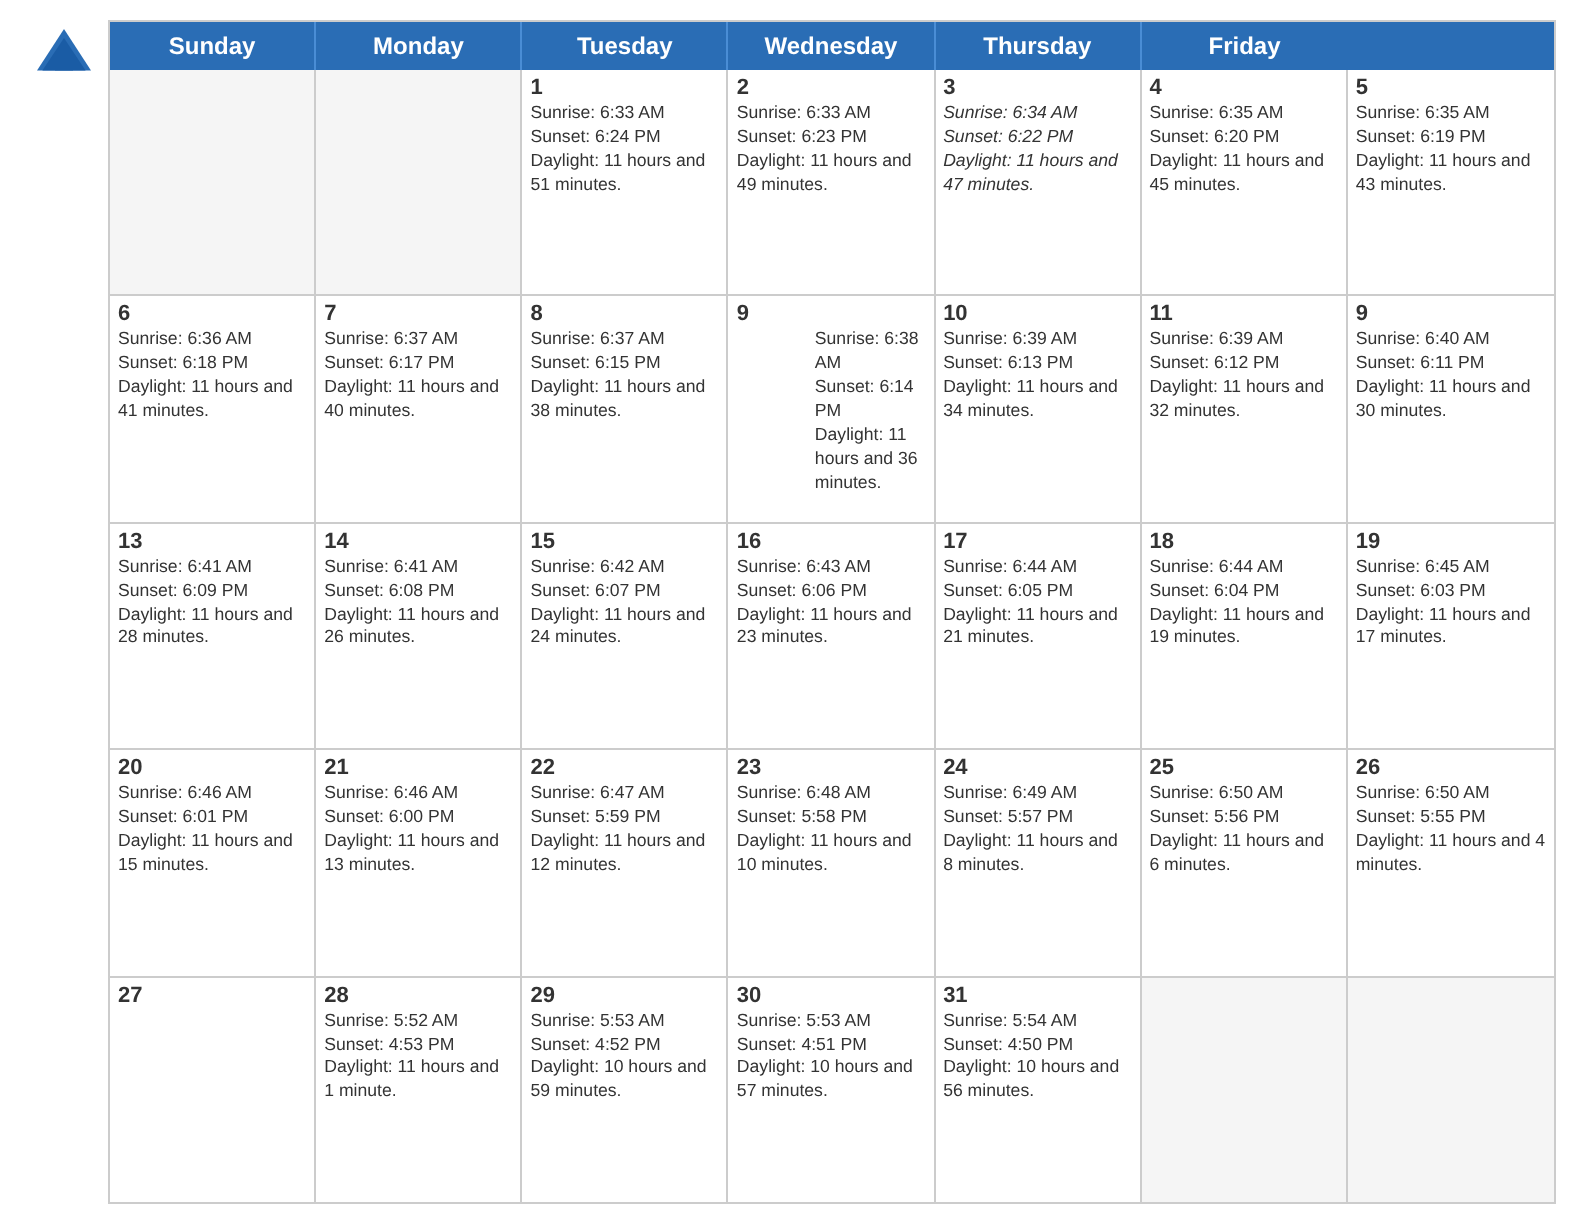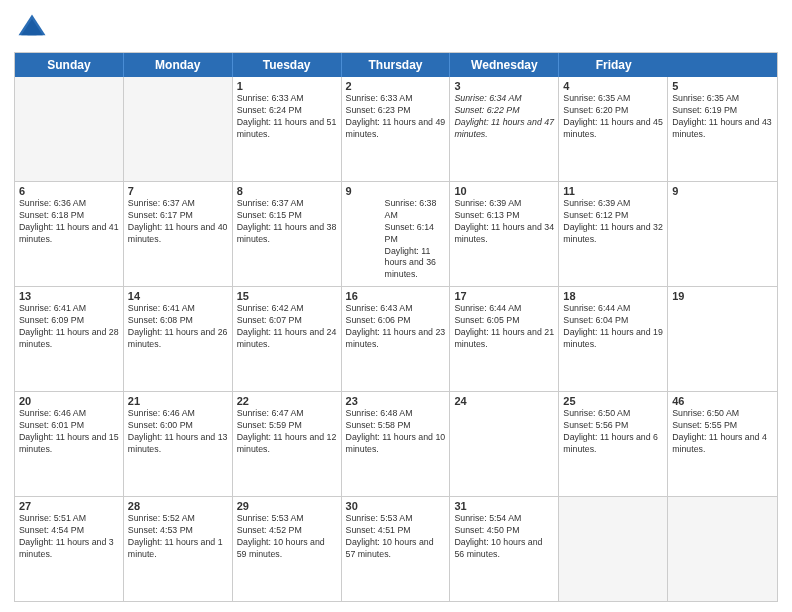--- a/index.html
+++ b/index.html
@@ -8,21 +8,21 @@
       background: #fff;
       width: 792px;
       height: 612px;
       overflow: hidden;
     }
     .page {
       width: 792px;
       height: 612px;
       padding: 10px 14px 10px 14px;
       display: flex;
-      flex-direction: column;
+      flex-direction: row;
     }
     .header {
       display: flex;
       justify-content: space-between;
       align-items: flex-start;
       margin-bottom: 6px;
     }
     .logo {
       display: flex;
       align-items: center;
@@ -127,22 +127,22 @@
       <div class="month-title"></div>
       <div class="location"></div>
     </div>
   </div>
 
   <div class="calendar">
     <div class="cal-header">
     <div class="cal-header-cell">Sunday</div>
         <div class="cal-header-cell">Monday</div>
         <div class="cal-header-cell">Tuesday</div>
+        <div class="cal-header-cell">Wednesday</div>
         <div class="cal-header-cell">Thursday</div>
-        <div class="cal-header-cell">Wednesday</div>
         <div class="cal-header-cell">Friday</div>
       </div>
     <div class="cal-body">
     <div class="cal-row">
           <div class="cal-cell empty"></div>
           <div class="cal-cell empty"></div>
           <div class="cal-cell">
             <div class="day-num">1</div>
             <div class="day-info" style="white-space: pre-line;">Sunrise: 6:33 AM
 Sunset: 6:24 PM
@@ -205,20 +205,23 @@
 Daylight: 11 hours and 34 minutes.</div>
           </div>
           <div class="cal-cell">
             <div class="day-num">11</div>
             <div class="day-info" style="white-space: pre-line;">Sunrise: 6:39 AM
 Sunset: 6:12 PM
 Daylight: 11 hours and 32 minutes.</div>
           </div>
           <div class="cal-cell">
             <div class="day-num">9</div>
+            <div class="day-info" style="white-space: pre-line;">Sunrise: 6:40 AM
+Sunset: 6:11 PM
+Daylight: 11 hours and 30 minutes.</div>
           </div>
         </div>
         <div class="cal-row">
           <div class="cal-cell">
             <div class="day-num">13</div>
             <div class="day-info" style="white-space: pre-line;">Sunrise: 6:41 AM
 Sunset: 6:09 PM
 Daylight: 11 hours and 28 minutes.</div>
           </div>
           <div class="cal-cell">
@@ -246,20 +249,23 @@
 Daylight: 11 hours and 21 minutes.</div>
           </div>
           <div class="cal-cell">
             <div class="day-num">18</div>
             <div class="day-info" style="white-space: pre-line;">Sunrise: 6:44 AM
 Sunset: 6:04 PM
 Daylight: 11 hours and 19 minutes.</div>
           </div>
           <div class="cal-cell">
             <div class="day-num">19</div>
+            <div class="day-info" style="white-space: pre-line;">Sunrise: 6:45 AM
+Sunset: 6:03 PM
+Daylight: 11 hours and 17 minutes.</div>
           </div>
         </div>
         <div class="cal-row">
           <div class="cal-cell">
             <div class="day-num">20</div>
             <div class="day-info" style="white-space: pre-line;">Sunrise: 6:46 AM
 Sunset: 6:01 PM
 Daylight: 11 hours and 15 minutes.</div>
           </div>
           <div class="cal-cell">
@@ -275,40 +281,40 @@
 Daylight: 11 hours and 12 minutes.</div>
           </div>
           <div class="cal-cell">
             <div class="day-num">23</div>
             <div class="day-info" style="white-space: pre-line;">Sunrise: 6:48 AM
 Sunset: 5:58 PM
 Daylight: 11 hours and 10 minutes.</div>
           </div>
           <div class="cal-cell">
             <div class="day-num">24</div>
+            <div class="day-info" style="white-space: pre-line;">Sunrise: 6:49 AM
+Sunset: 5:57 PM
+Daylight: 11 hours and 8 minutes.</div>
           </div>
           <div class="cal-cell">
             <div class="day-num">25</div>
             <div class="day-info" style="white-space: pre-line;">Sunrise: 6:50 AM
 Sunset: 5:56 PM
 Daylight: 11 hours and 6 minutes.</div>
           </div>
           <div class="cal-cell">
-            <div class="day-num">46</div>
+            <div class="day-num">26</div>
             <div class="day-info" style="white-space: pre-line;">Sunrise: 6:50 AM
 Sunset: 5:55 PM
 Daylight: 11 hours and 4 minutes.</div>
           </div>
         </div>
         <div class="cal-row">
           <div class="cal-cell">
             <div class="day-num">27</div>
-            <div class="day-info" style="white-space: pre-line;">Sunrise: 5:51 AM
-Sunset: 4:54 PM
-Daylight: 11 hours and 3 minutes.</div>
           </div>
           <div class="cal-cell">
             <div class="day-num">28</div>
             <div class="day-info" style="white-space: pre-line;">Sunrise: 5:52 AM
 Sunset: 4:53 PM
 Daylight: 11 hours and 1 minute.</div>
           </div>
           <div class="cal-cell">
             <div class="day-num">29</div>
             <div class="day-info" style="white-space: pre-line;">Sunrise: 5:53 AM

